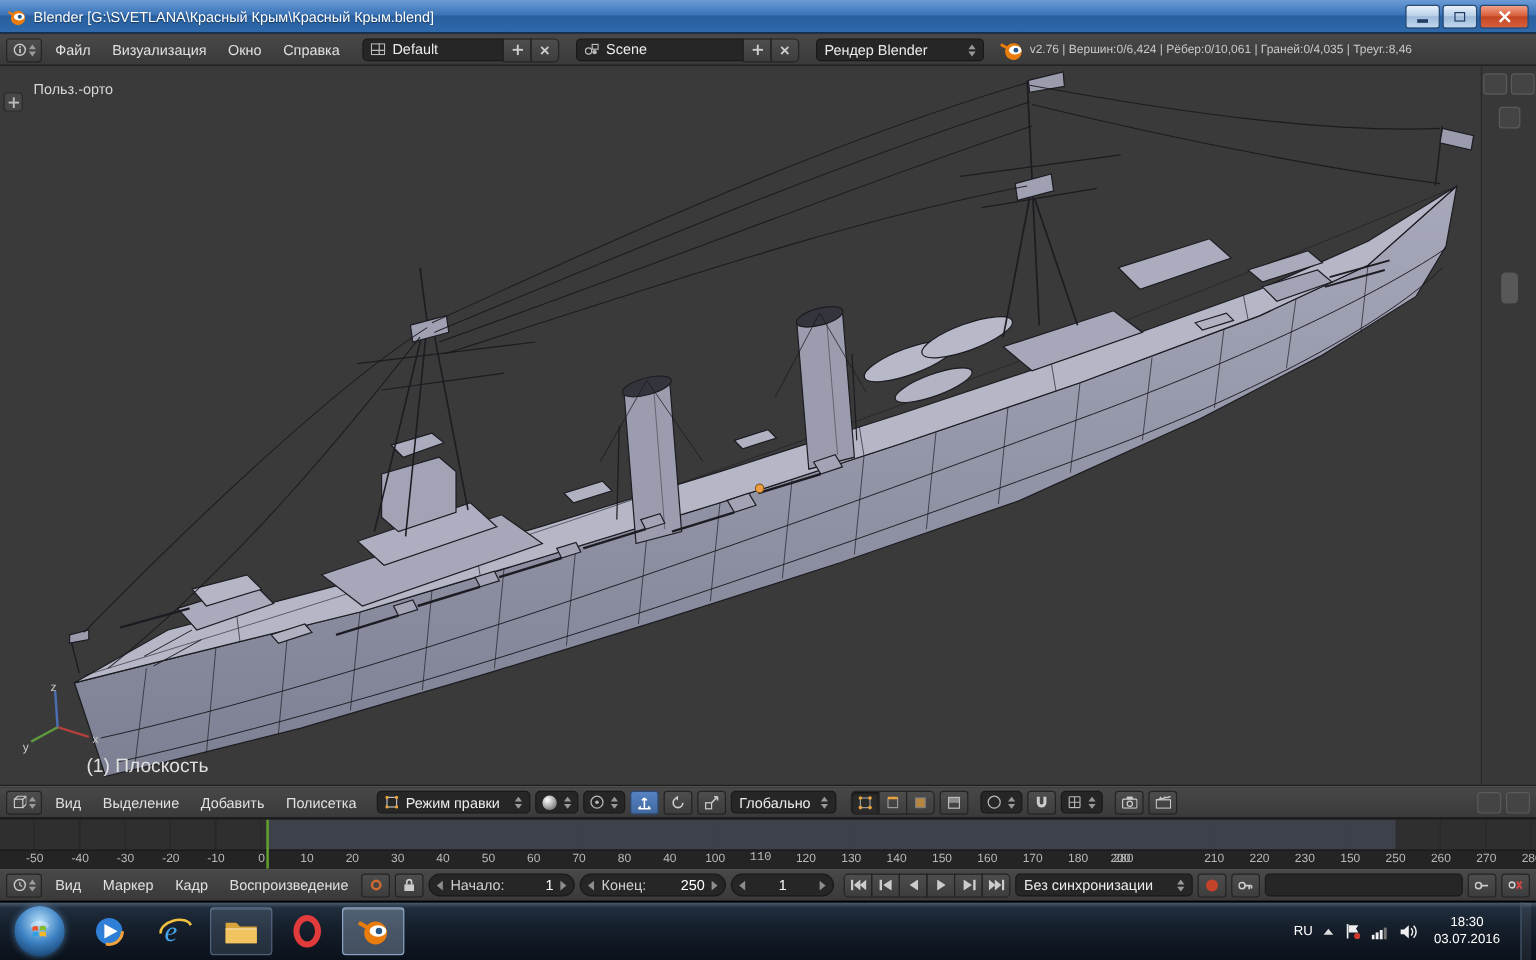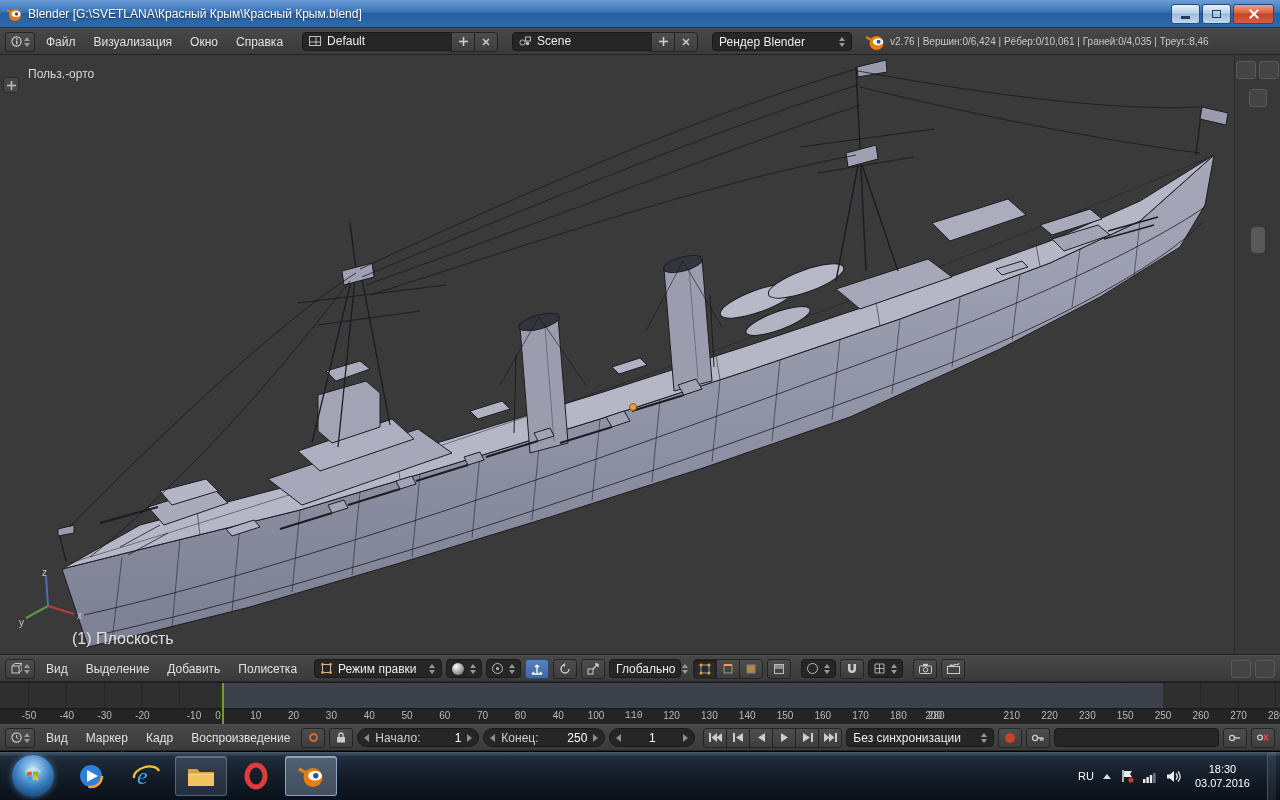--- a/index.html
+++ b/index.html
@@ -128,21 +128,21 @@
           <i class="u"></i>
           <i class="d"></i>
         </span>
     </div>
     <span class="menu-item">Файл</span>
     <span class="menu-item">Визуализация</span>
     <span class="menu-item">Окно</span>
     <span class="menu-item">Справка</span>
 
     <div class="wgroup" style="margin-left:8px">
-      <div class="drop" style="width:150px">
+      <div class="drop" style="width:118px">
         <svg width="12" height="10" viewBox="0 0 12 10">
           <rect x="0.5" y="0.5" width="11" height="9" fill="none" stroke="#bbb"></rect>
             <line x1="7" y1="0" x2="7" y2="10" stroke="#bbb"></line>
             <line x1="0" y1="6" x2="12" y2="6" stroke="#bbb"></line>
         </svg>
         <span>Default</span>
       </div>
       <div class="sq-btn">
         <svg width="9" height="9" viewBox="0 0 9 9">
             <rect x="3.7" y="0" width="1.6" height="9" fill="#ccc"></rect>
@@ -420,21 +420,21 @@
           <path d="M6,0 L6,4 L3.5,2 Z" fill="#ccc"></path>
       </svg>
     </div>
     <div class="sq-btn">
       <svg width="12" height="12" viewBox="0 0 12 12">
         <rect x="1" y="6" width="5" height="5" fill="none" stroke="#ccc"></rect>
           <path d="M6,6 L11,1 M11,1 L8,1 M11,1 L11,4" stroke="#ccc" stroke-width="1.3" fill="none"></path>
       </svg>
     </div>
 
-    <div class="drop" style="width:72px">
+    <div class="drop" style="width:88px">
       <span>Глобально</span>
       <span class="updn" style="margin-left:auto">
           <i class="u"></i>
           <i class="d"></i>
         </span>
     </div>
 
     <div class="wgroup" style="margin-left:8px">
       <div class="sq-btn pressed">
         <svg width="12" height="12" viewBox="0 0 12 12">
@@ -506,21 +506,21 @@
   </div>
 
   <div class="tl-view">
     <div class="tl-band" style="left: 221.78px; width: 941.22px;"></div>
     <div class="tl-line" style="left: 221.78px;"></div>
     <div class="tl-ruler">
         <span class="tick" style="left: 14px;">-50</span>
         <span class="tick" style="left: 51.8px;">-40</span>
         <span class="tick" style="left: 89.6px;">-30</span>
         <span class="tick" style="left: 127.4px;">-20</span>
-        <span class="tick" style="left: 179px;">-10</span>
+        <span class="tick" style="left: 165px;">-10</span>
         <span class="tick" style="left: 203px;">0</span>
         <span class="tick" style="left: 240.8px;">10</span>
         <span class="tick" style="left: 278.6px;">20</span>
         <span class="tick" style="left: 316.4px;">30</span>
         <span class="tick" style="left: 354.2px;">40</span>
         <span class="tick" style="left: 392px;">50</span>
         <span class="tick" style="left: 429.8px;">60</span>
         <span class="tick" style="left: 467.6px;">70</span>
         <span class="tick" style="left: 505.4px;">80</span>
         <span class="tick" style="left: 543.2px;">40</span>

